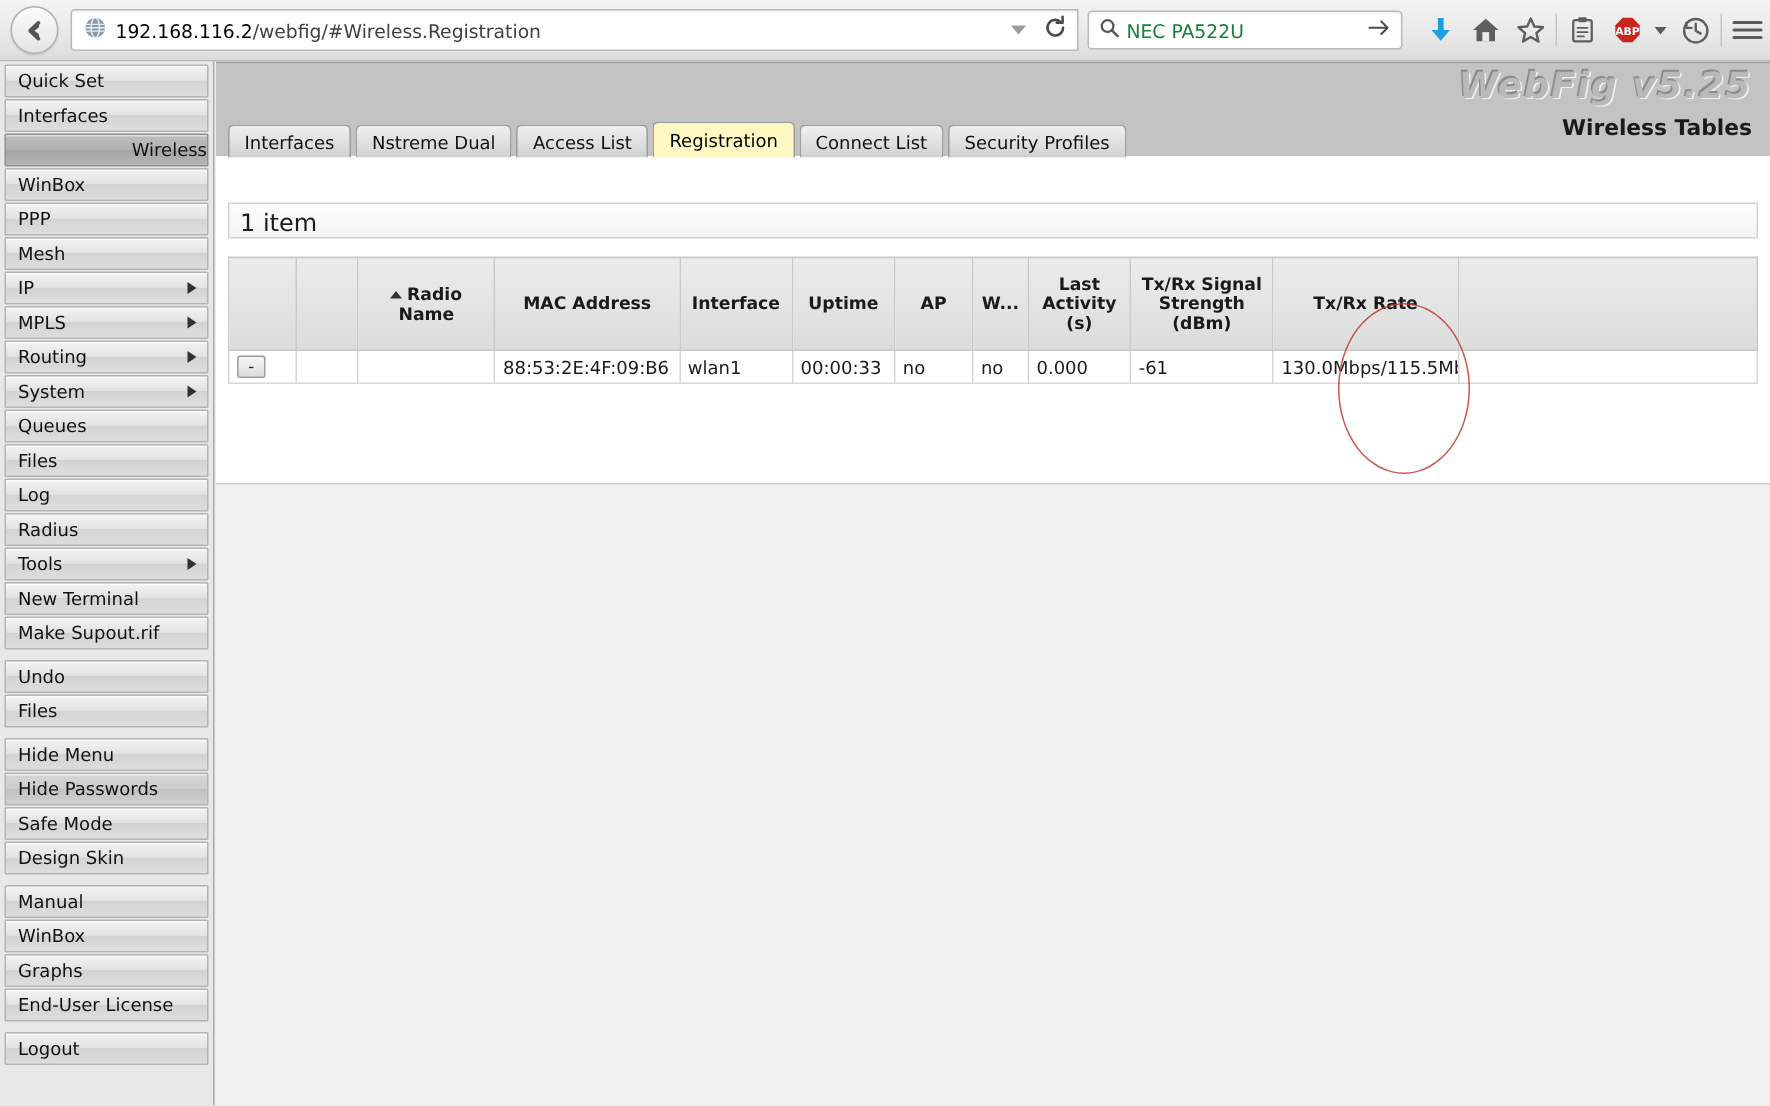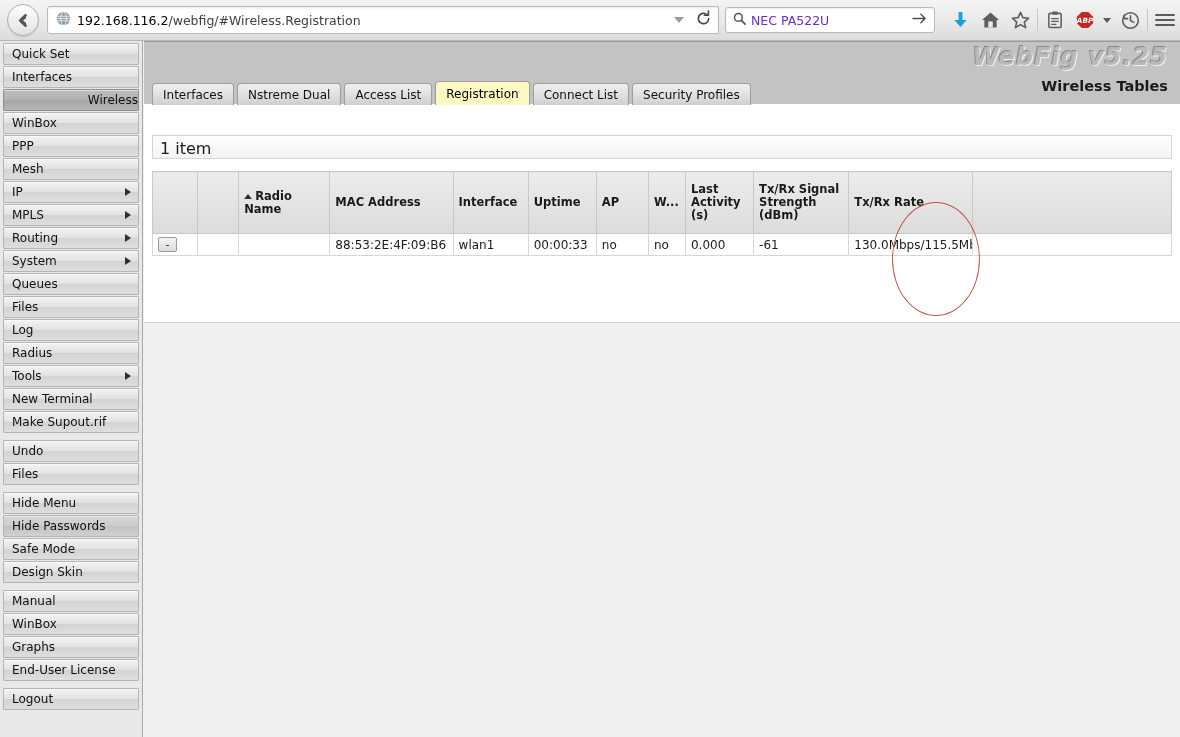--- a/index.html
+++ b/index.html
@@ -84,21 +84,21 @@
     border: 1px solid #b9b9b9;
     border-radius: 3px;
     display: flex;
     align-items: center;
     box-shadow: inset 0 1px 2px rgba(0,0,0,.07);
     flex: 0 0 auto;
   }
   .search-icon { margin: 0 5px 0 7px; flex:0 0 auto;}
   .search-text {
     font-size: 12.5px;
-    color: #6d28d9;
+    color: #15803d;
     flex: 1 1 auto;
     white-space: nowrap;
     overflow: hidden;
   }
   .search-go { margin-right: 7px; cursor: pointer; flex:0 0 auto;}
   .tb-icons {
     display: flex;
     align-items: center;
     margin-left: 10px;
     flex: 0 0 auto;
@@ -106,21 +106,21 @@
   .tb-icon {
     width: 30px; height: 30px;
     display: flex; align-items: center; justify-content: center;
     cursor: pointer;
   }
   .tb-sep {
     width: 1px; height: 22px;
     background: #c6c6c6;
     margin: 0 2px;
   }
-  .abp-wrap { display: flex; align-items: center; cursor: pointer; font-style: italic; }
+  .abp-wrap { display: flex; align-items: center; cursor: pointer; }
   .abp-caret {
     width: 0; height: 0;
     border-left: 4px solid transparent;
     border-right: 4px solid transparent;
     border-top: 5px solid #5a5a5a;
     margin-left: 3px; margin-right: 4px;
   }
   .hamburger {
     width: 20px;
     display: flex; flex-direction: column; justify-content: center; gap: 3px;
@@ -276,21 +276,21 @@
     border-collapse: collapse;
     table-layout: fixed;
     width: 1020px;
     font-size: 12px;
     background: #fff;
   }
   table.reg th {
     background: linear-gradient(to bottom, #ebebeb 0%, #e3e3e3 55%, #dcdcdc 100%);
     border: 1px solid #c9c9c9;
     font-weight: bold;
-    text-align: left;
+    text-align: center;
     vertical-align: middle;
     padding: 4px 5px;
     height: 62px;
     color: #1a1a1a;
     font-size: 11.5px;
     line-height: 13px;
     box-sizing: border-box;
     overflow: hidden;
   }
   table.reg td {

